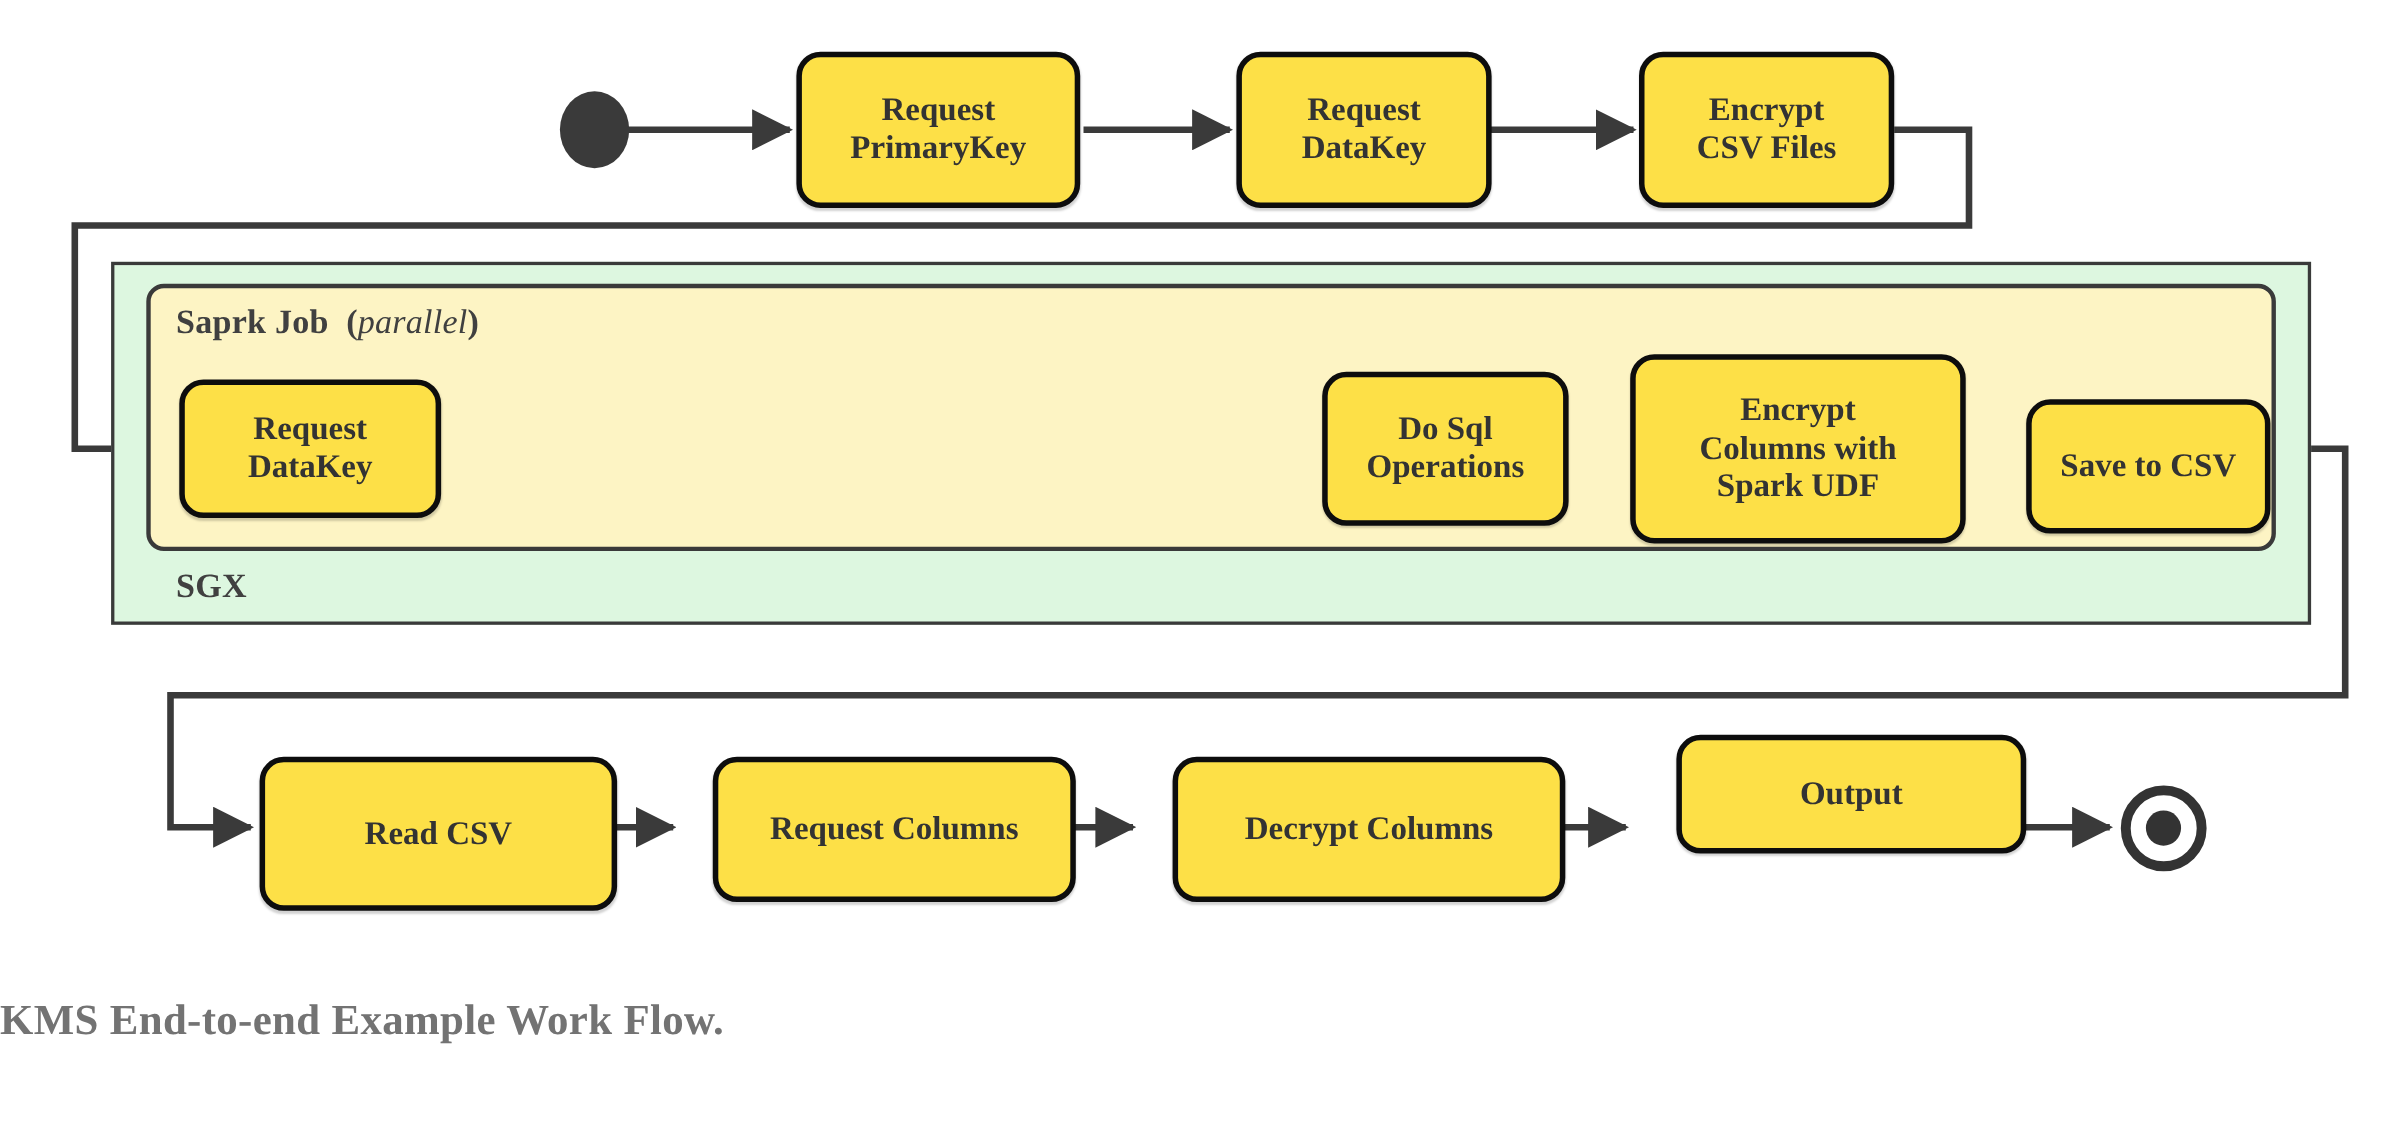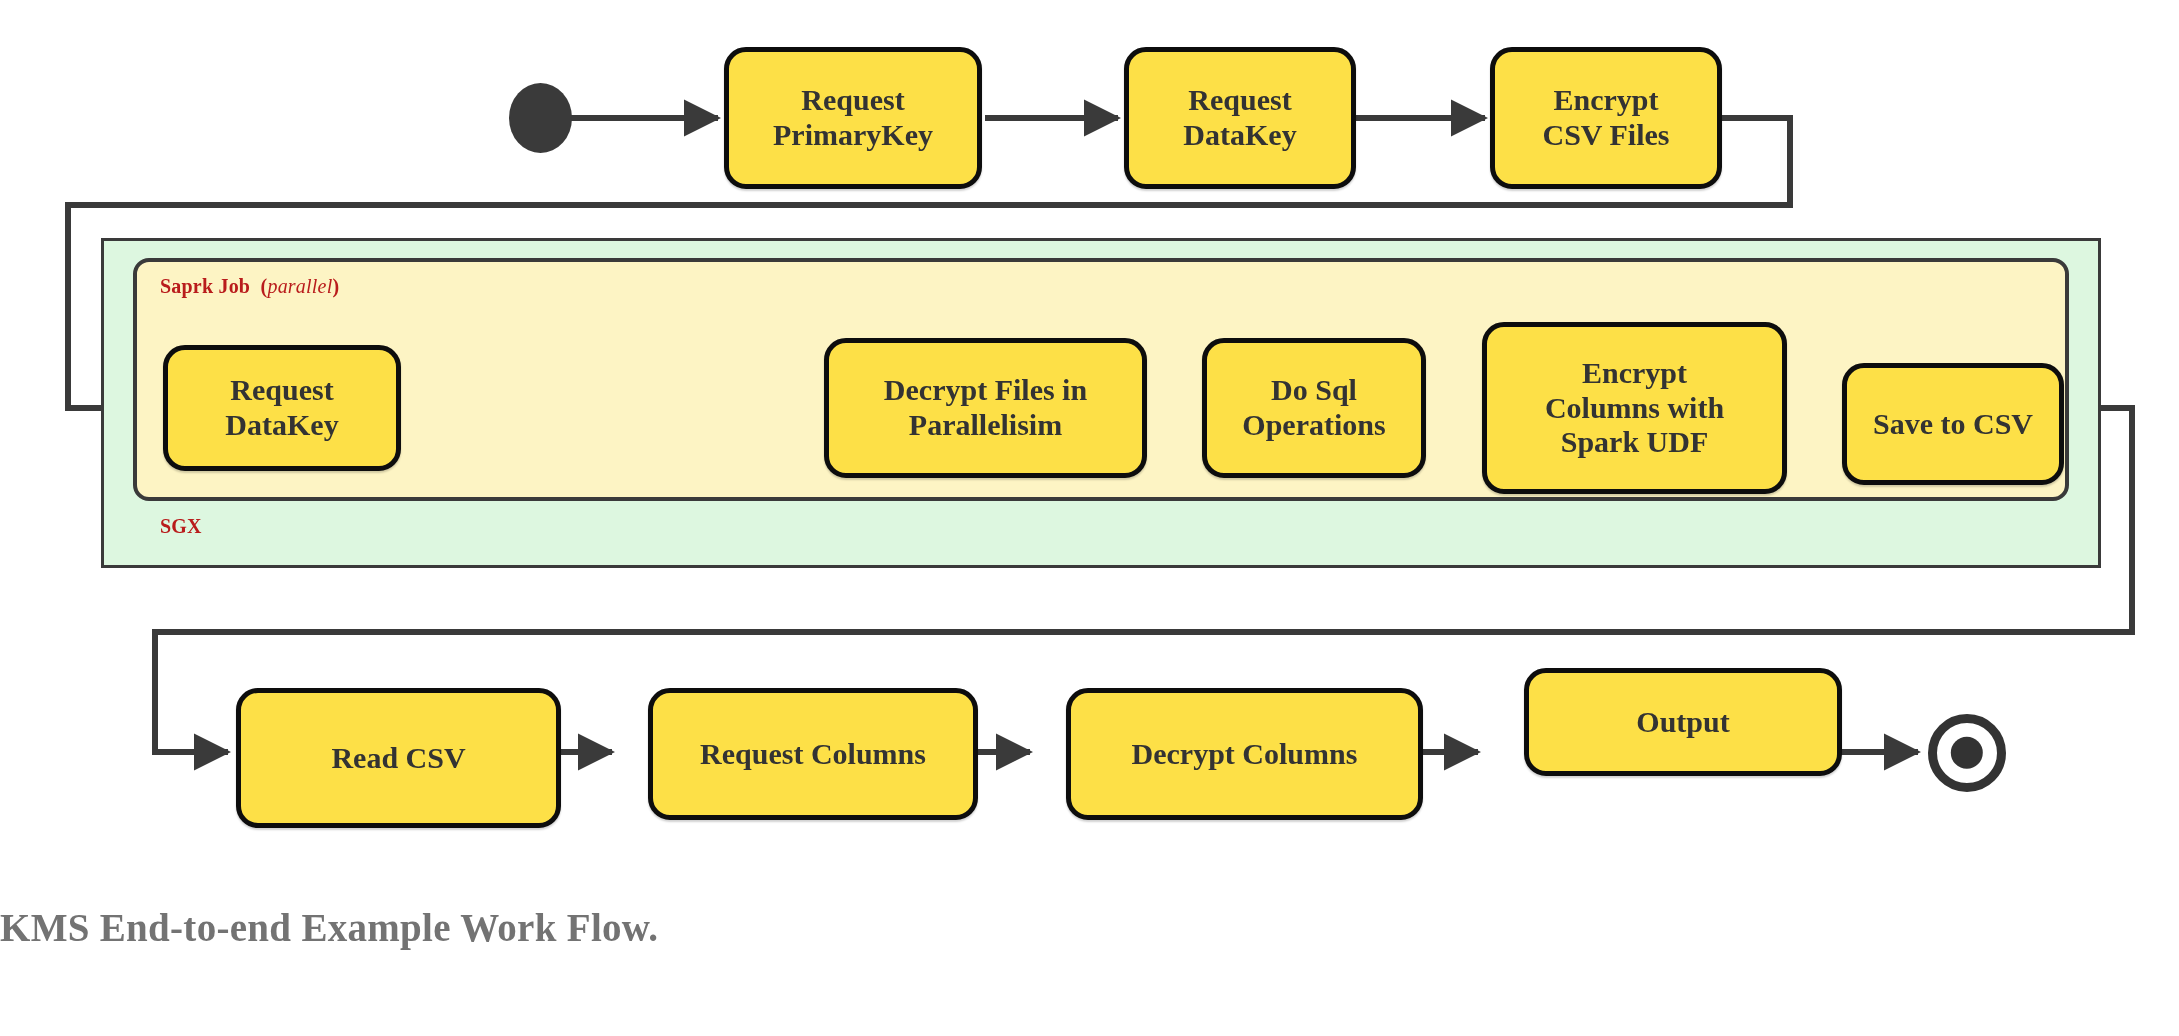--- a/index.html
+++ b/index.html
@@ -35,22 +35,22 @@
   .sgx-box {
     background: #ddf7e0;
   }
   .spark-box {
     background: #fdf4c4;
     border-radius: 16px;
     border-width: 4px;
   }
   .container-label {
     position: absolute;
-    color: #b91c1c;
-    font-size: 20px;
+    color: #404040;
+    font-size: 31px;
     font-weight: bold;
     white-space: nowrap;
     letter-spacing: .2px;
   }
   .container-label .paren {
     font-weight: bold;
   }
   .container-label .ital {
     font-style: italic;
     font-weight: normal;
@@ -184,26 +184,20 @@
   </div>
 
   <div class="node" style="left:163px; top:345px; width:238px; height:126px;">
     <div>
       <span>Request</span>
       <span>DataKey</span>
     </div>
   </div>
 
 
-  <div class="node" style="left:824px; top:338px; width:323px; height:140px;">
-    <div>
-      <span>Decrypt Files in</span>
-      <span>Parallelisim</span>
-    </div>
-  </div>
 
   <div class="node" style="left:1202px; top:338px; width:224px; height:140px;">
     <div>
       <span>Do Sql</span>
       <span>Operations</span>
     </div>
   </div>
 
   <div class="node" style="left:1482px; top:322px; width:305px; height:172px;">
     <div>

